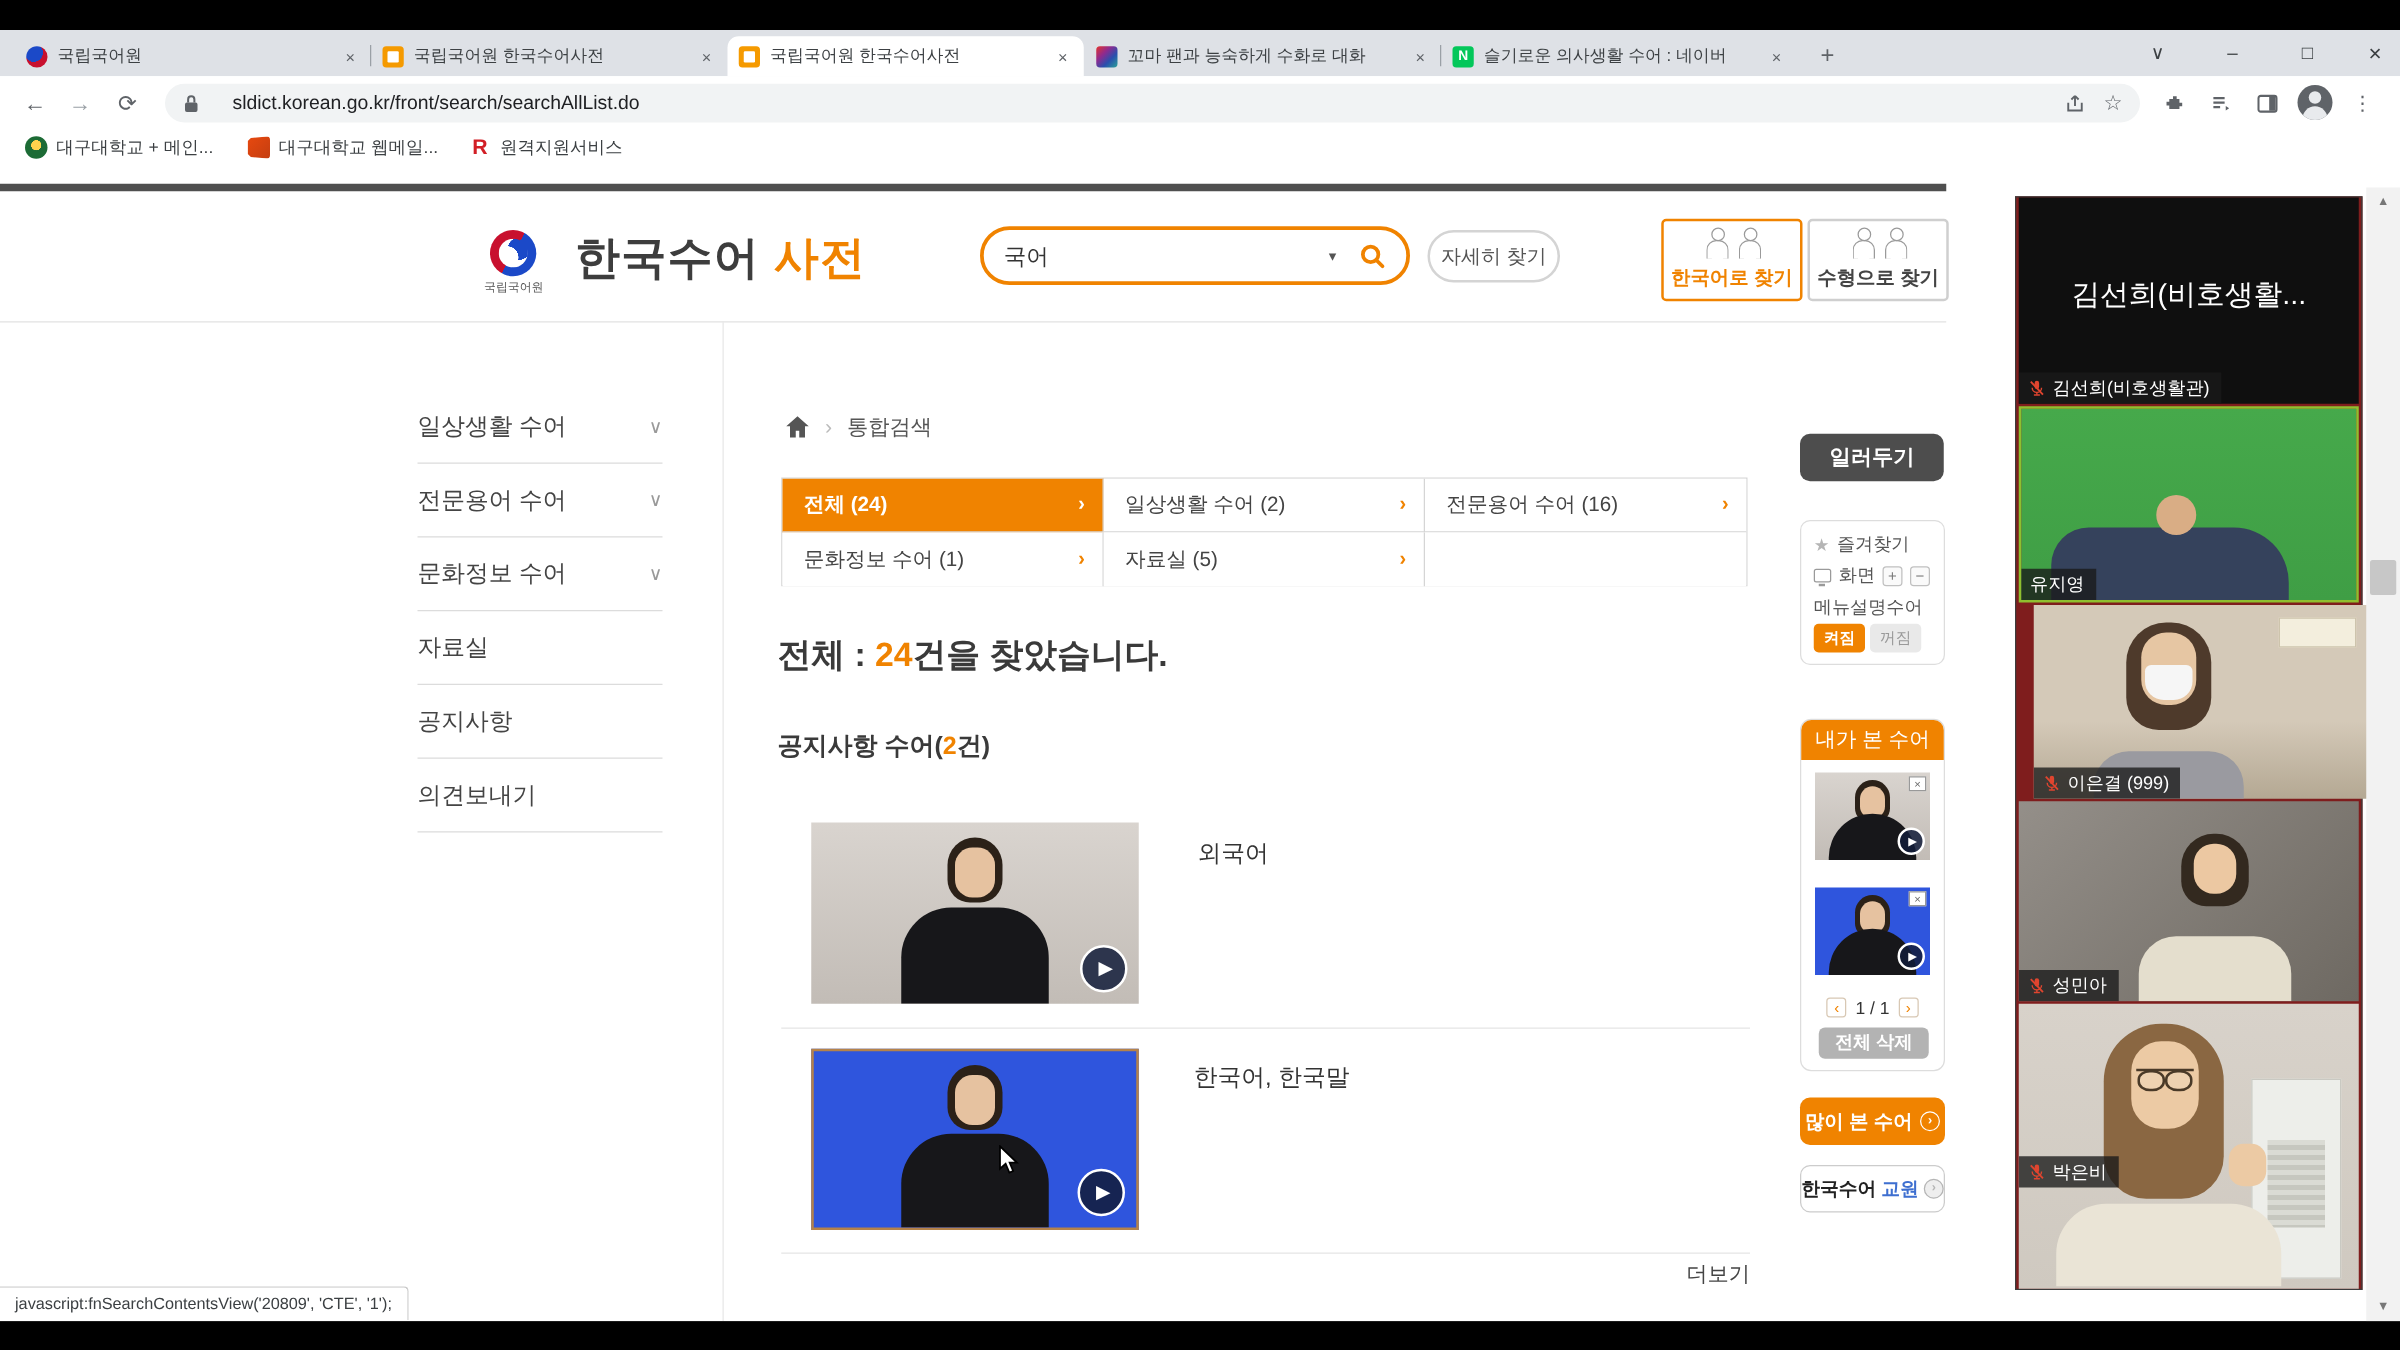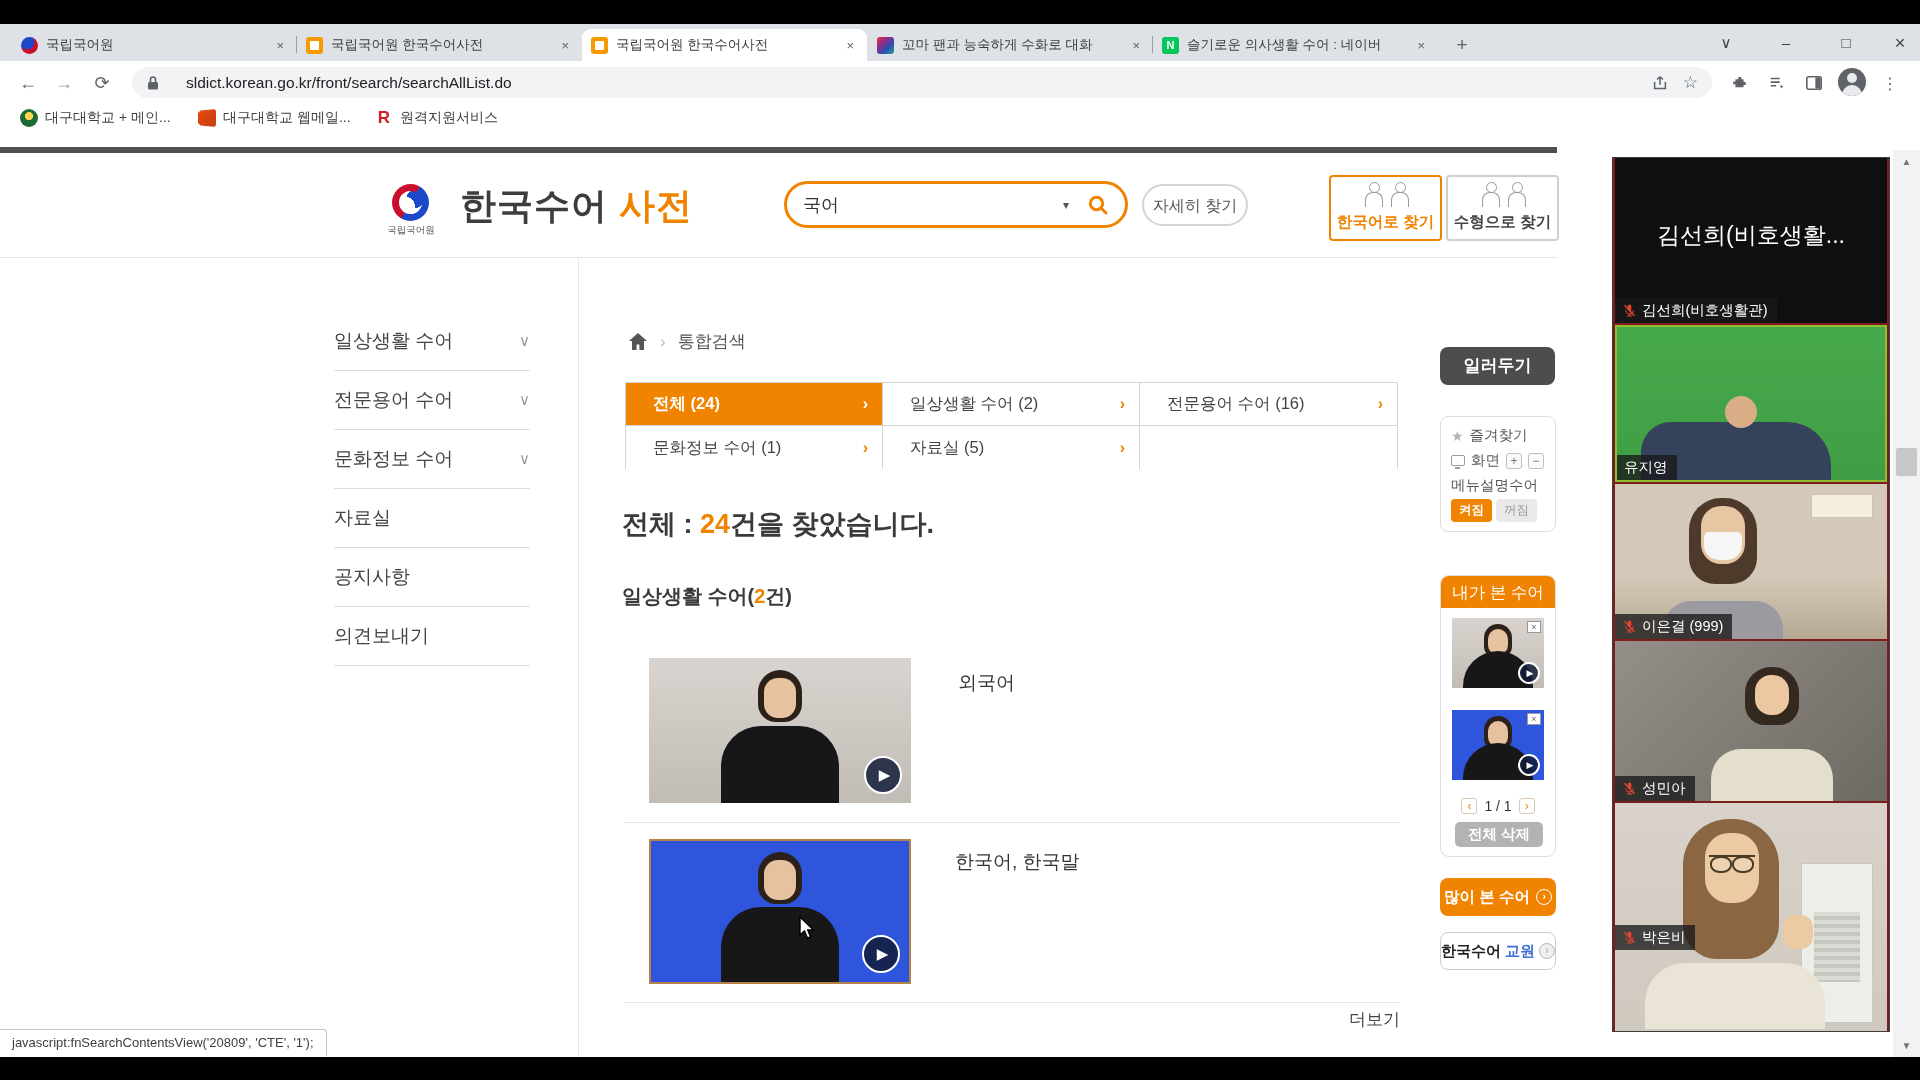--- a/index.html
+++ b/index.html
@@ -75,21 +75,21 @@
   
   .navitem { left:334px; width:196px; height:59px; border-bottom:1px solid #dcdcdc; display:flex; align-items:center; font-size:19px; color:#444; }
   .navitem .chev { margin-left:auto; color:#999; font-size:15px; }
   #vdivider { top:117px; left:578px; width:1px; height:800px; background:#e8e8e8; }
 
   
   #crumb { top:190px; left:628px; display:flex; align-items:center; gap:12px; font-size:17px; color:#555; }
 
   
   #tabgrid { top:242px; left:625px; width:773px; height:87px; border:1px solid #d5d5d5; }
-  .gcell { position:absolute; width:257px; height:43px; border-right:1px solid #d5d5d5; border-bottom:1px solid #d5d5d5; background:#fff; display:flex; align-items:center; padding:0 14px 0 27px; font-size:16.5px; color:#444; }
+  .gcell { position:absolute; width:257px; height:43px; border-right:1px solid #d5d5d5; border-bottom:1px solid #d5d5d5; background:#fff; display:flex; align-items:center; padding:0 14px 0 17px; font-size:16.5px; color:#444; }
   .gcell .gchev { margin-left:auto; color:#f08300; font-size:16px; font-weight:bold; }
   .gcell.active { background:#f08300; color:#fff; font-weight:bold; }
   .gcell.active .gchev { color:#fff; }
 
   #summary { top:366px; left:622px; font-size:27px; font-weight:bold; color:#3a3a3a; }
   .orange { color:#f08300; }
   #sechead { top:443px; left:622px; font-size:20px; font-weight:bold; color:#3a3a3a; }
 
   
   .thumb { width:262px; height:145px; overflow:hidden; }
@@ -138,21 +138,21 @@
   #statusbubble { top:889px; left:0; height:27px; background:#fff; border:1px solid #c3c3c3; border-left:none; border-bottom:none; border-radius:0 4px 0 0; padding:0 12px; line-height:25px; font-size:13px; color:#3c4043; }
 
   
   #meet { top:157px; left:1612px; width:278px; height:875px; background:#7f1d1d; border:1px solid #3c3c3c; z-index:40; }
   .tile { position:absolute; left:2px; width:272px; background:#1d1d1d; overflow:hidden; }
   .tlabel { position:absolute; left:0; bottom:0; background:rgba(25,25,25,.78); color:#fff; font-size:14.5px; padding:3px 9px 3px 7px; display:flex; align-items:center; gap:5px; white-space:nowrap; }
   #speakername { position:absolute; top:62px; left:0; width:100%; text-align:center; color:#fff; font-size:23px; }
   .t-green { background:linear-gradient(#46a94b,#3f9e45); border:2px solid #8fbf2f; }
   .gperson { position:absolute; left:24px; bottom:0; width:190px; height:58px; background:#35425c; border-radius:30px 44px 0 0; }
   .gperson::before { content:""; position:absolute; left:84px; top:-26px; width:32px; height:32px; background:#d9ad85; border-radius:50%; }
-  .t-beige { background:linear-gradient(#d4c9b8 60%, #b4a893); }
+  .t-beige { background:linear-gradient(#d4c9b8 60%, #b4a893);margin-left:12px; }
   .t-beige::before { content:""; position:absolute; right:14px; top:10px; width:60px; height:22px; background:#f3eedd; border:1px solid #cdc4ac; }
   .mperson { position:absolute; left:48px; top:14px; width:120px; height:141px; }
   .mperson .hair { position:absolute; left:26px; top:0; width:68px; height:86px; background:#4e3a2b; border-radius:32px 32px 26px 26px; }
   .mperson .face { position:absolute; left:38px; top:8px; width:44px; height:58px; background:#e6c6a3; border-radius:20px; }
   .mperson .mask { position:absolute; left:41px; top:34px; width:38px; height:28px; background:#f6f6f6; border-radius:5px 5px 15px 15px; }
   .mperson .body { position:absolute; left:0; bottom:0; width:120px; height:38px; background:#9a9aa0; border-radius:28px 28px 0 0; }
   .t-gray { background:linear-gradient(135deg,#948f89,#6e6962); }
   .sperson { position:absolute; left:96px; top:26px; width:120px; height:134px; }
   .sperson .hair { position:absolute; left:34px; top:0; width:54px; height:58px; background:#33291f; border-radius:26px 26px 20px 20px; }
   .sperson .face { position:absolute; left:44px; top:8px; width:34px; height:40px; background:#ecc8a2; border-radius:16px; }
@@ -356,21 +356,21 @@
             <span class="gchev">›</span>
           </div>
         <div class="gcell" style="left:257px;top:43px;border-bottom:none;">
             <span>자료실 (5)</span>
             <span class="gchev">›</span>
           </div>
         <div class="gcell" style="left:514px;top:43px;border-right:none;border-bottom:none;"></div>
       </div>
 
       <div class="abs" id="summary"><span>전체 : </span><span class="orange">24</span><span>건을 찾았습니다.</span></div>
-      <div class="abs" id="sechead"><span>일상생활 수어(</span><span class="orange">2</span><span>건)</span></div>
+      <div class="abs" id="sechead"><span>공지사항 수어(</span><span class="orange">2</span><span>건)</span></div>
 
       <div class="abs thumb gray" style="left:649px;top:518px;">
         <div class="sil">
             <div class="hair"></div>
             <div class="face"></div>
             <div class="body"></div>
           </div>
         <div class="playbtn">▶</div>
       </div>
       <div class="abs rtitle" style="left:958px;top:530px;">외국어</div>

